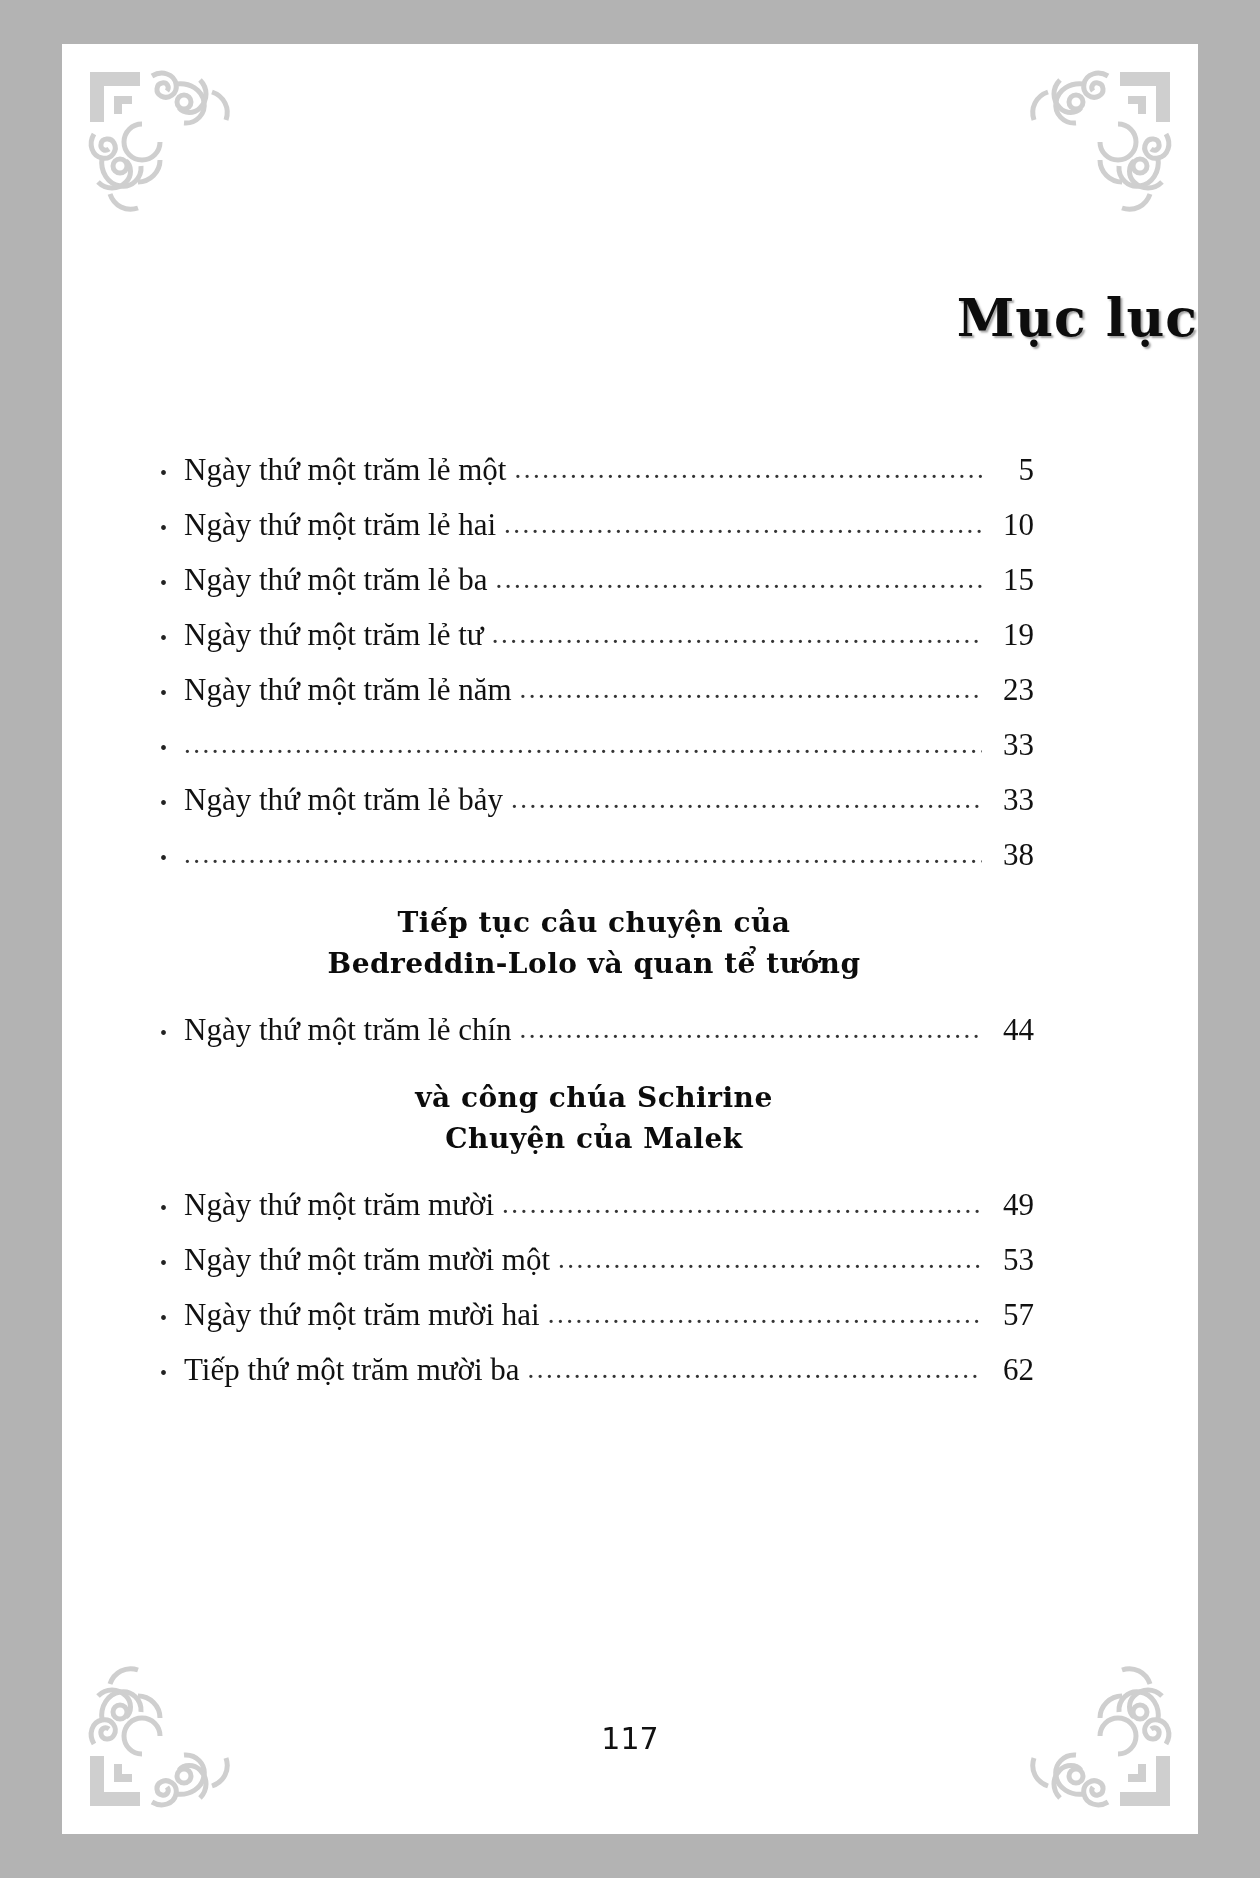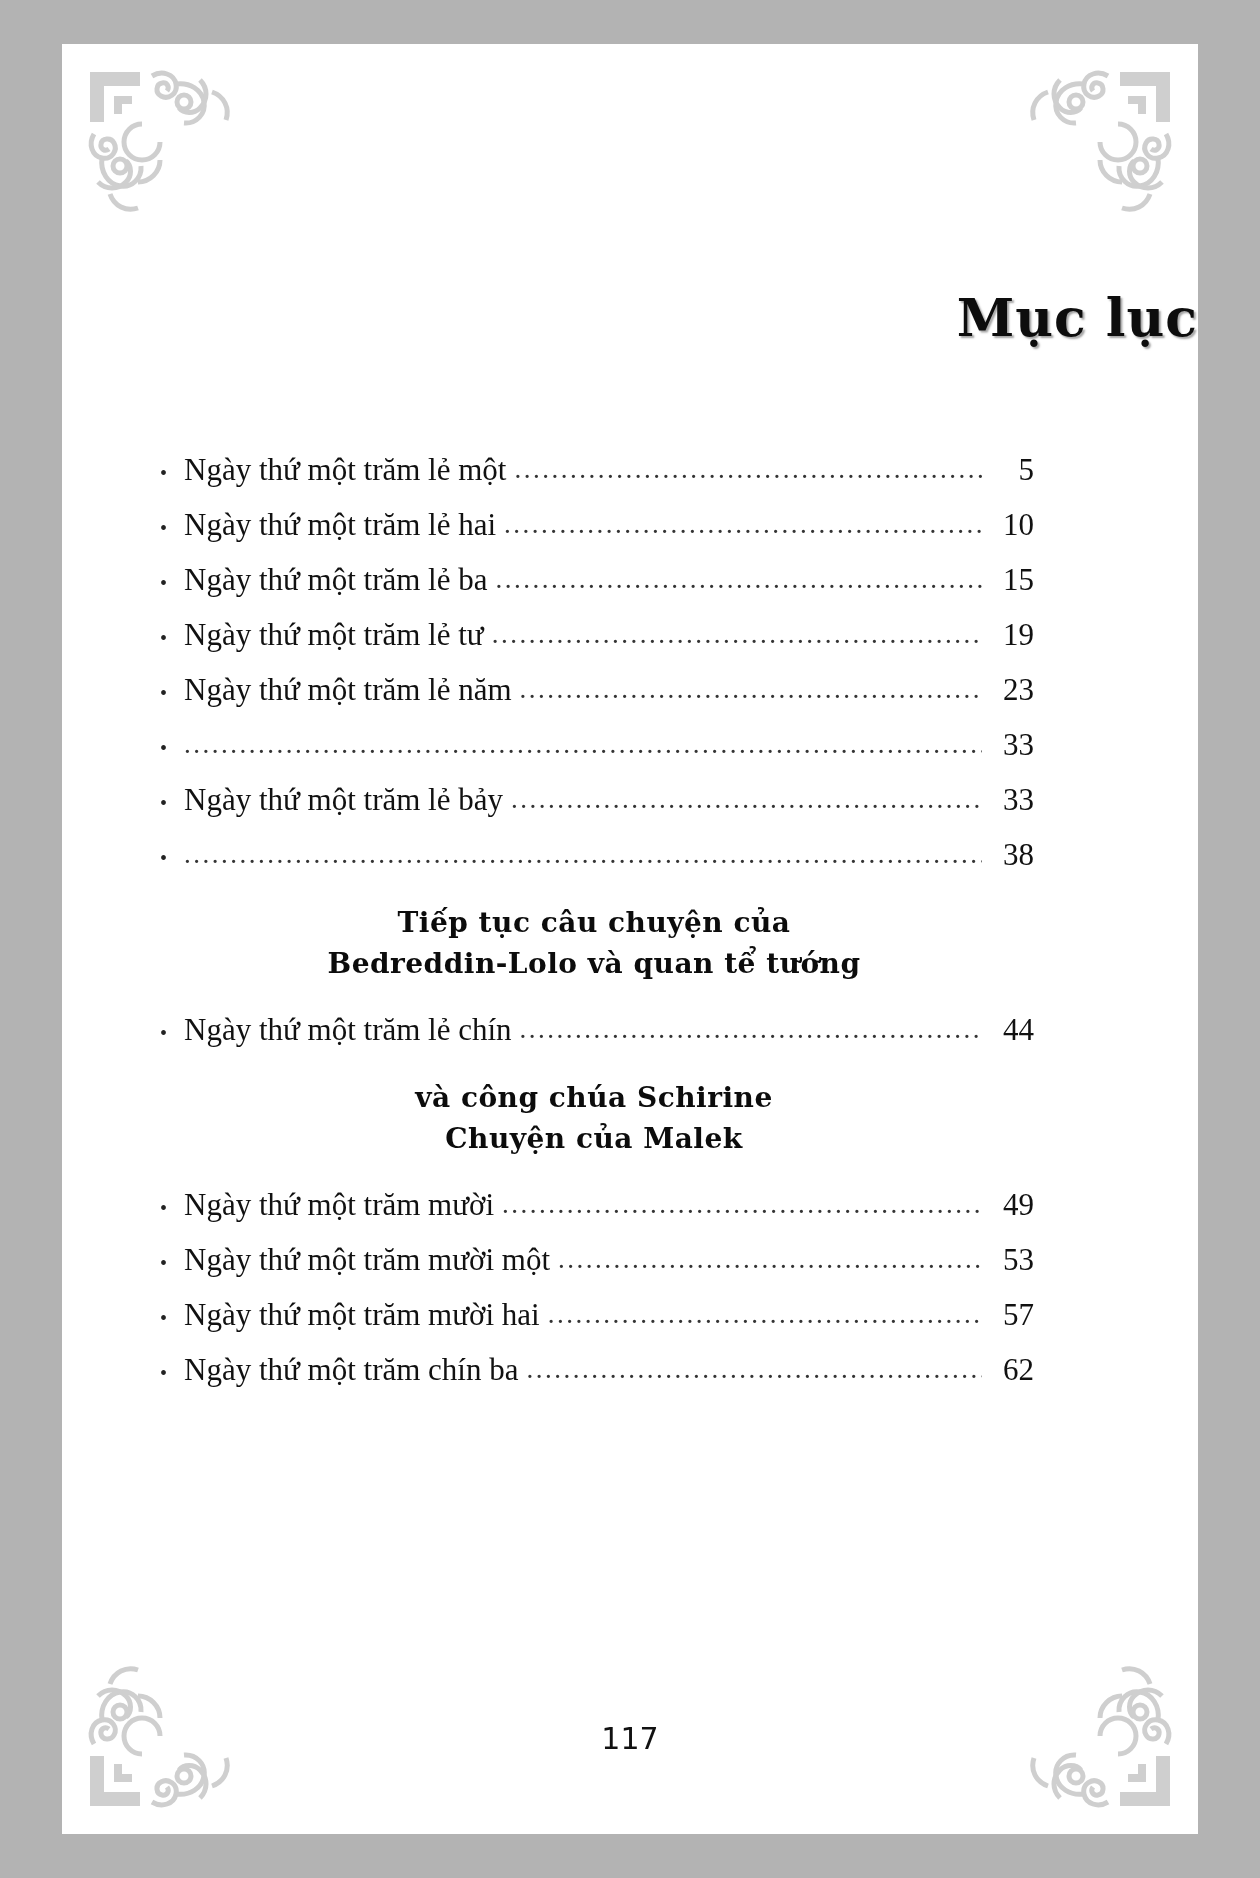--- a/index.html
+++ b/index.html
@@ -281,21 +281,21 @@
           <span class="page-num">53</span>
         </div>
         <div class="toc-entry">
           <span class="bullet">•</span>
           <span class="entry-text">Ngày thứ một trăm mười hai</span>
           <span class="leader">.......................................................................................................................</span>
           <span class="page-num">57</span>
         </div>
         <div class="toc-entry">
           <span class="bullet">•</span>
-          <span class="entry-text">Ngày thứ một trăm chín ba</span>
+          <span class="entry-text">Tiếp thứ một trăm mười ba</span>
           <span class="leader">.......................................................................................................................</span>
           <span class="page-num">62</span>
         </div>
       </div>
 
     <div class="folio">117</div>
   </div>
 </div>
 
 </body></html>

